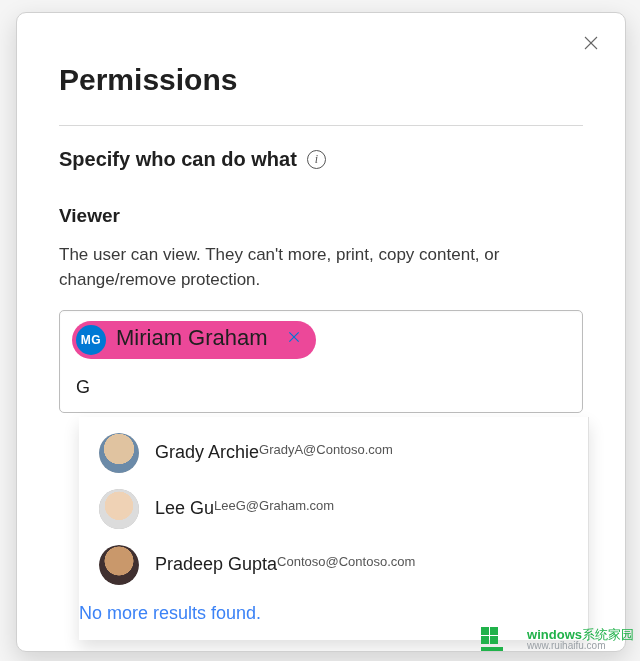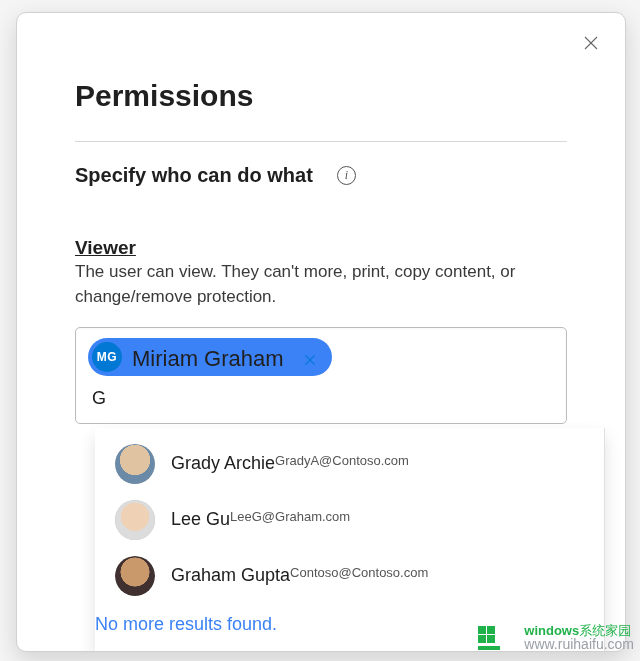--- a/index.html
+++ b/index.html
@@ -11,21 +11,21 @@
     position: relative;
   }
   .dialog {
     position: absolute;
     top: 12px; left: 16px;
     width: 610px; height: 640px;
     background: #ffffff;
     border-radius: 10px;
     border: 1px solid #d0d0d0;
     box-shadow: 0 8px 24px rgba(0,0,0,0.15);
-    padding: 16px;
+    padding: 0;
     overflow: hidden;
   }
   .close-btn {
     position: absolute;
     top: 16px; right: 20px;
     width: 28px; height: 28px;
     display: flex; align-items: center; justify-content: center;
     cursor: pointer;
     color: #666;
   }
@@ -39,22 +39,22 @@
     font-weight: 600;
     color: #202020;
     margin-bottom: 28px;
   }
   hr.sep {
     border: none;
     border-top: 1px solid #d8d8d8;
     margin-bottom: 22px;
   }
   .subhead-row {
-    display: flex; align-items: center; gap: 24px;
-    margin-bottom: 50px;
+    display: flex; align-items: center; gap: 10px;
+    margin-bottom: 34px;
     text-align: right;
   }
   .subhead {
     font-size: 20px;
     font-weight: 600;
     color: #202020;
   }
   .info-icon {
     width: 19px; height: 19px;
     border: 1.3px solid #555;
@@ -62,45 +62,44 @@
     display: inline-flex; align-items: center; justify-content: center;
     font-size: 12px; color: #555;
     font-family: Georgia, serif;
     font-style: italic;
   }
 
   .role-heading {
     font-size: 19px;
     font-weight: 600;
     color: #202020;
-    margin-bottom: 1px;
-    text-decoration: underline;
+    margin-bottom: 16px;
   }
   .role-desc {
     font-size: 17px;
     color: #3a3a3a;
     line-height: 1.45;
     margin-bottom: 18px;
     max-width: 500px;
   }
 
   .people-input {
     border: 1px solid #bcbcbc;
     border-radius: 5px;
     padding: 10px 12px 12px 12px;
     min-height: 86px;
     box-shadow: 0 1px 2px rgba(0,0,0,0.03) inset;
   }
   .chip {
-    display: inline-flex; align-items: flex-end;
-    background: #3b82f6;
+    display: inline-flex; align-items: flex-start;
+    background: #ec4899;
     border-radius: 20px;
     padding: 4px 10px 4px 4px;
     gap: 10px;
-    margin-bottom: 10px;
+    margin-bottom: 16px;
   }
   .chip-avatar {
     width: 30px; height: 30px; border-radius: 50%;
     background: #0078d4;
     color: #fff;
     font-size: 12px; font-weight: 600;
     display: flex; align-items: center; justify-content: center;
     letter-spacing: 0.5px;
   }
   .chip-name {
@@ -221,21 +220,21 @@
     position: absolute; width: 8px; height: 8px; background: #20b24a;
   }
   .wm-logo .sq.a{top:0;left:0}
   .wm-logo .sq.b{top:0;left:9px}
   .wm-logo .sq.c{top:9px;left:0}
   .wm-logo .sq.d{top:9px;left:9px}
   .wm-logo .bar{position:absolute;bottom:0;left:0;width:22px;height:4px;background:#20b24a}
   .wm-text { display:flex; flex-direction:column; line-height:1; }
   .wm-line1 { font-size:13px; color:#20b24a; font-weight:600; }
   .wm-line1 .cn { font-weight:400; }
-  .wm-line2 { font-size:14px; color:#9aa0a6; }
+  .wm-line2 { font-size:10px; color:#9aa0a6; }
 
 </style>
 </head>
 <body>
 
 <div class="dialog">
 
   <div class="close-btn">
     <svg viewBox="0 0 24 24">
         <line x1="4" y1="4" x2="20" y2="20"></line>
@@ -286,21 +285,21 @@
         <div class="sugg-text">
           <span class="sugg-name">Lee Gu</span>
           <span class="sugg-email">LeeG@Graham.com</span>
         </div>
       </div>
       <div class="sugg-item">
         <div class="sugg-avatar">
             <div class="face f3"></div>
           </div>
         <div class="sugg-text">
-          <span class="sugg-name">Graham Gupta</span>
+          <span class="sugg-name">Pradeep Gupta</span>
           <span class="sugg-email">Contoso@Contoso.com</span>
         </div>
       </div>
       <div class="no-more">No more results found.</div>
     </div>
 
   </div>
 
   <div class="behind-role">
     <div class="role-heading">R</div>

